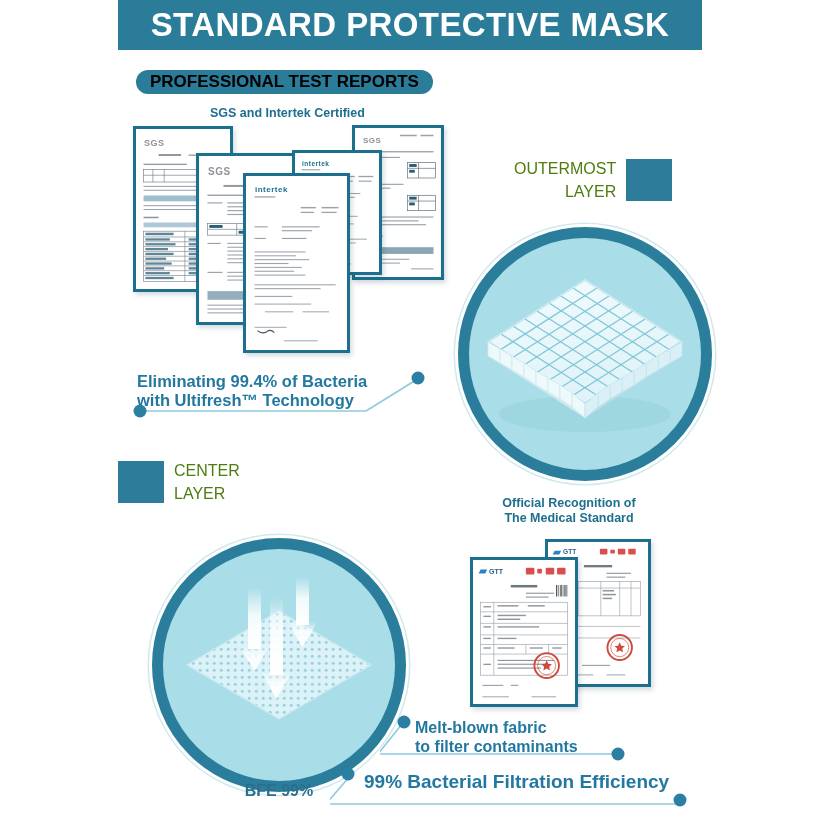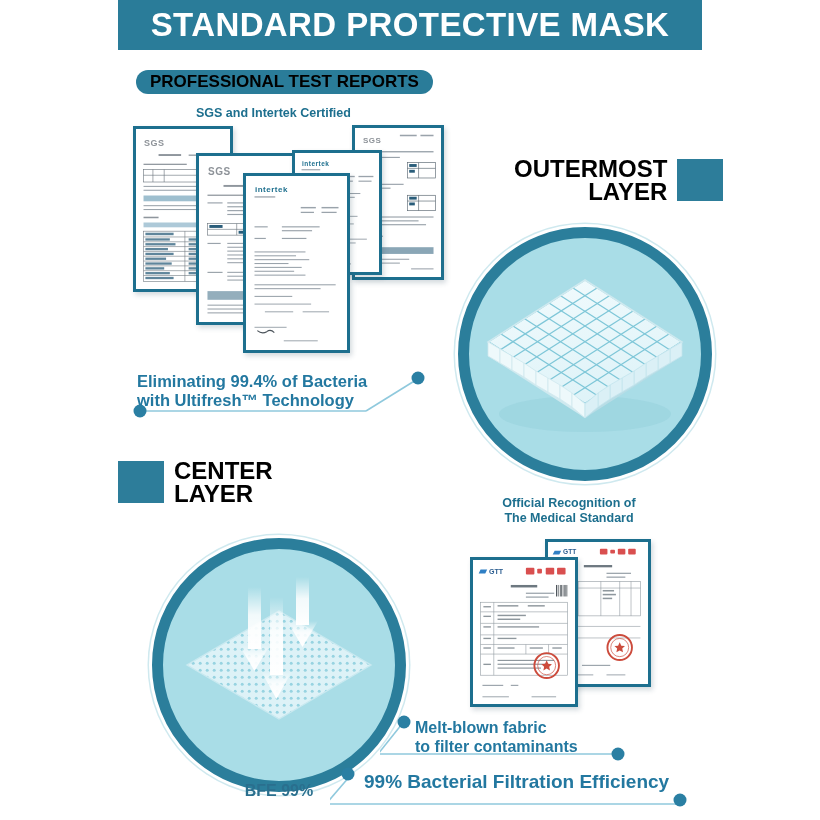--- a/index.html
+++ b/index.html
@@ -27,27 +27,27 @@
     position:absolute;left:136px;top:70px;height:24px;
     border-radius:13px;background:#2a7c99;
     display:flex;align-items:center;padding:0 14px;
   }
   #section-pill-label{color:#000000;font-size:17px;font-weight:bold;white-space:nowrap;}
 
   .subhead{
     position:absolute;color:#1d6f8e;font-size:12.5px;font-weight:bold;
     line-height:15px;
   }
-  #sgs-subhead{left:196px;top:106px;}
+  #sgs-subhead{left:210px;top:106px;}
   #official-subhead{left:489px;top:496px;text-align:center;width:160px;}
 
   
   .layer-label{position:absolute;display:flex;align-items:center;gap:10px;}
   .layer-sq{width:46px;height:42px;background:#2d7d9a;flex:none;}
-  .layer-txt{color:#000000;font-size:24px;font-weight:bold;line-height:23px;}
+  .layer-txt{color:#4d7c0f;font-size:16px;font-weight:normal;line-height:23px;}
   #outermost-label{left:514px;top:157px;flex-direction:row;}
   #outermost-label .layer-txt{text-align:right;}
   #center-label{left:118px;top:459px;}
   #center-label .layer-txt{text-align:left;}
 
   
   .layer-circle{position:absolute;border-radius:50%;}
   .circle-ring{
     background:#a9dde7;
     border:11px solid #2b7e9b;

